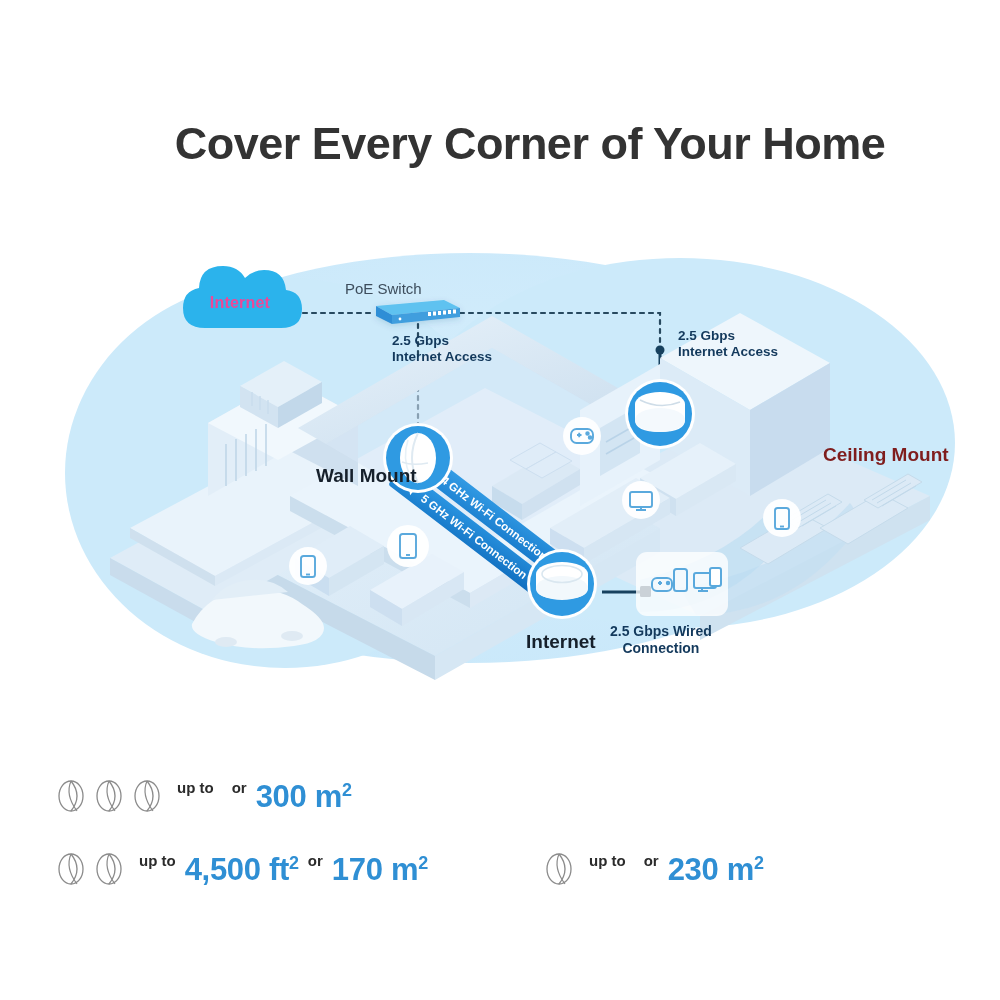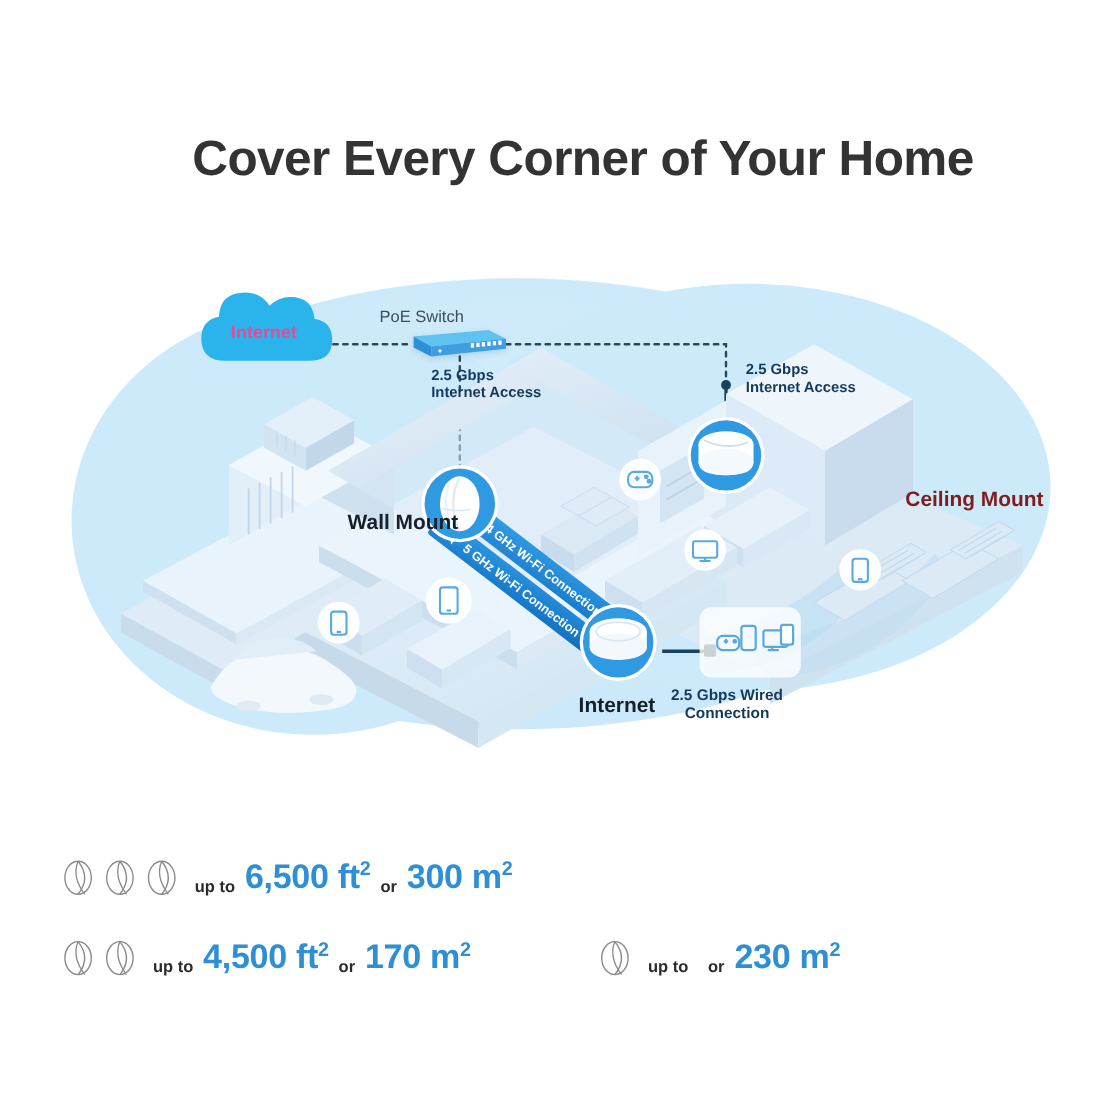--- a/index.html
+++ b/index.html
@@ -60,21 +60,21 @@
     left: 150px; top: 66px;
     width: 100px; text-align: center;
     font-size: 16px; font-weight: 700; color: #ec4899;
     letter-spacing: 0.2px;
   }
 
   
   .cov {
     position: absolute;
     display: flex;
-    align-items: flex-end;
+    align-items: flex-start;
   }
   .cov-icons { display: flex; align-items: center; gap: 6px; margin-right: 12px; }
   .cov-upto  { font-size: 15px; font-weight: 700; color: #2b2b2b; margin-right: 9px; }
   .cov-or    { font-size: 15px; font-weight: 700; color: #2b2b2b; margin: 0 9px; }
   .cov-num   { font-size: 31px; font-weight: 700; color: #2f8fd4; letter-spacing: -0.3px; }
   .cov-num sup { font-size: 0.58em; vertical-align: super; }
 
   .cov-r1 { left: 57px; top: 779px; }
   .cov-r2 { left: 57px; top: 852px; }
   .cov-r3 { left: 545px; top: 852px; }
@@ -433,23 +433,20 @@
       <path d="M14 2 q12 15 0 30" fill="none" stroke="#8b8b8b" stroke-width="1.3"></path>
       <path d="M14 2 q-6 14 6 30" fill="none" stroke="#8b8b8b" stroke-width="1.2"></path>
     </svg>
     <svg width="32" height="34" viewBox="0 0 32 34">
       <ellipse cx="14" cy="17" rx="12" ry="15" fill="#ffffff" stroke="#8b8b8b" stroke-width="1.3"></ellipse>
       <path d="M14 2 q12 15 0 30" fill="none" stroke="#8b8b8b" stroke-width="1.3"></path>
       <path d="M14 2 q-6 14 6 30" fill="none" stroke="#8b8b8b" stroke-width="1.2"></path>
     </svg>
   </div>
   <span class="cov-upto">up to</span>
-  <span class="cov-num">
-    <span>6,500 ft</span><sup>2</sup>
-  </span>
   <span class="cov-or">or</span>
   <span class="cov-num">
     <span>300 m</span><sup>2</sup>
   </span>
 </div>
 
 <div class="cov cov-r2">
   <div class="cov-icons">
     <svg width="32" height="34" viewBox="0 0 32 34">
       <ellipse cx="14" cy="17" rx="12" ry="15" fill="#ffffff" stroke="#8b8b8b" stroke-width="1.3"></ellipse>

